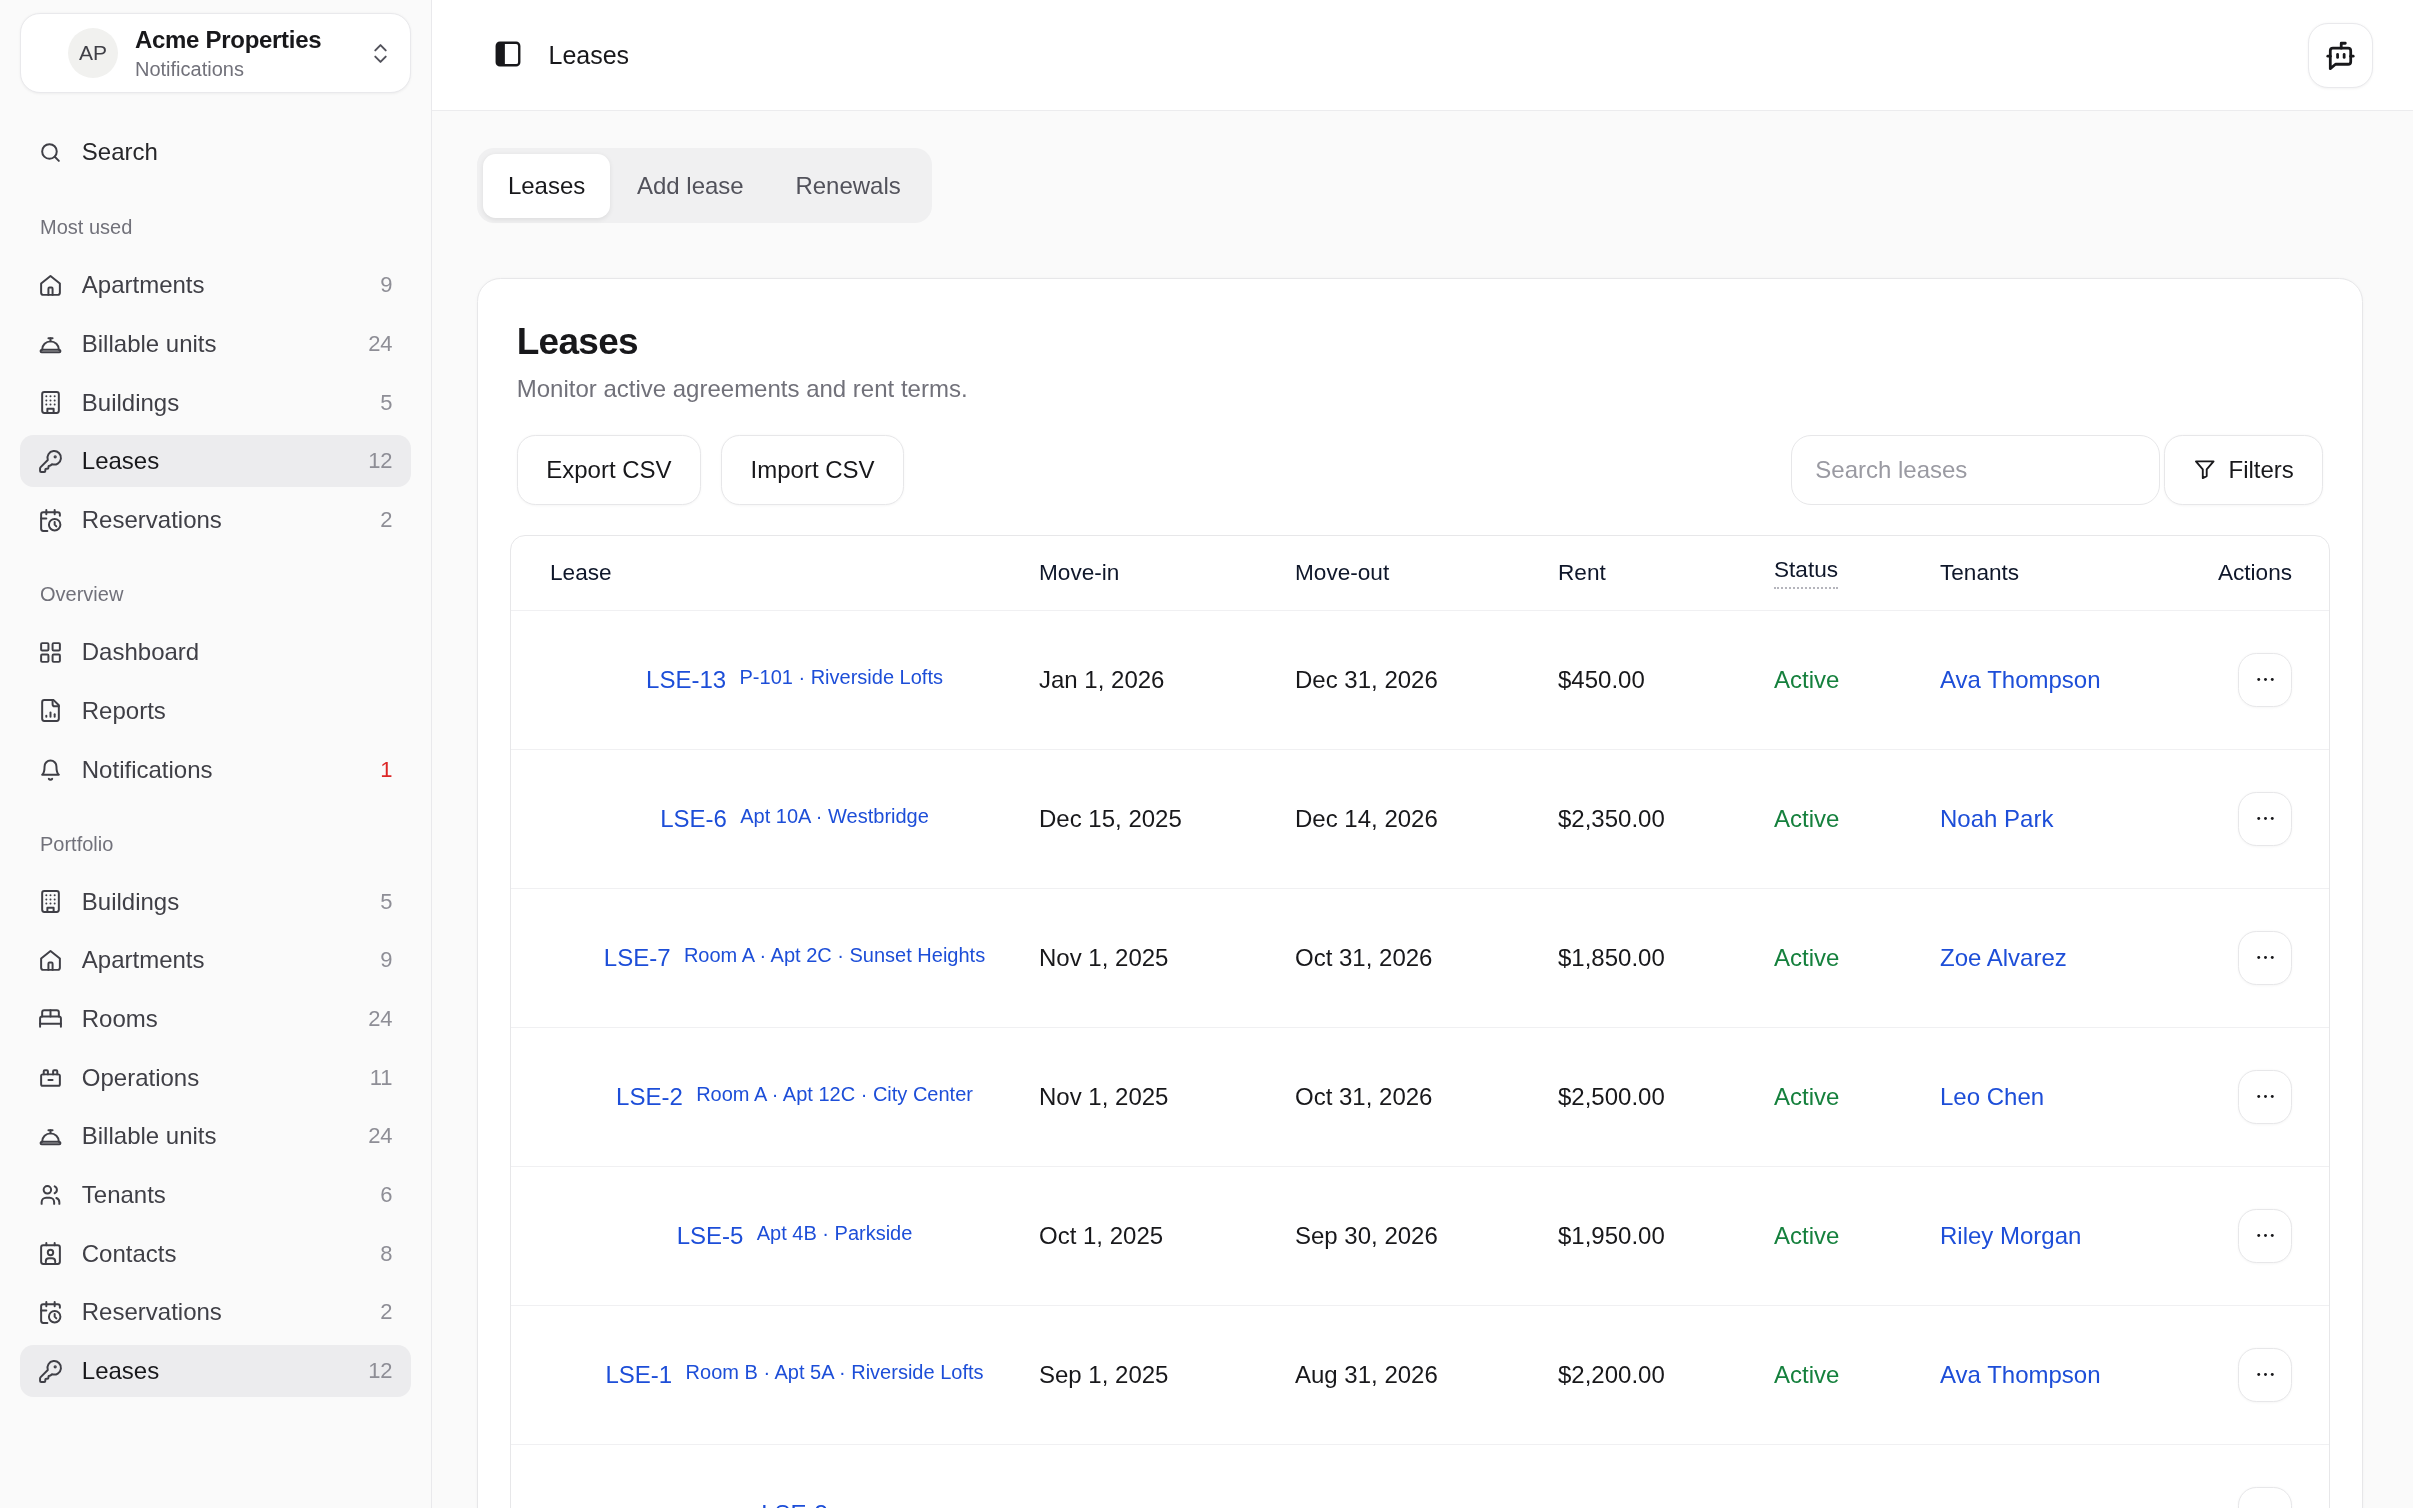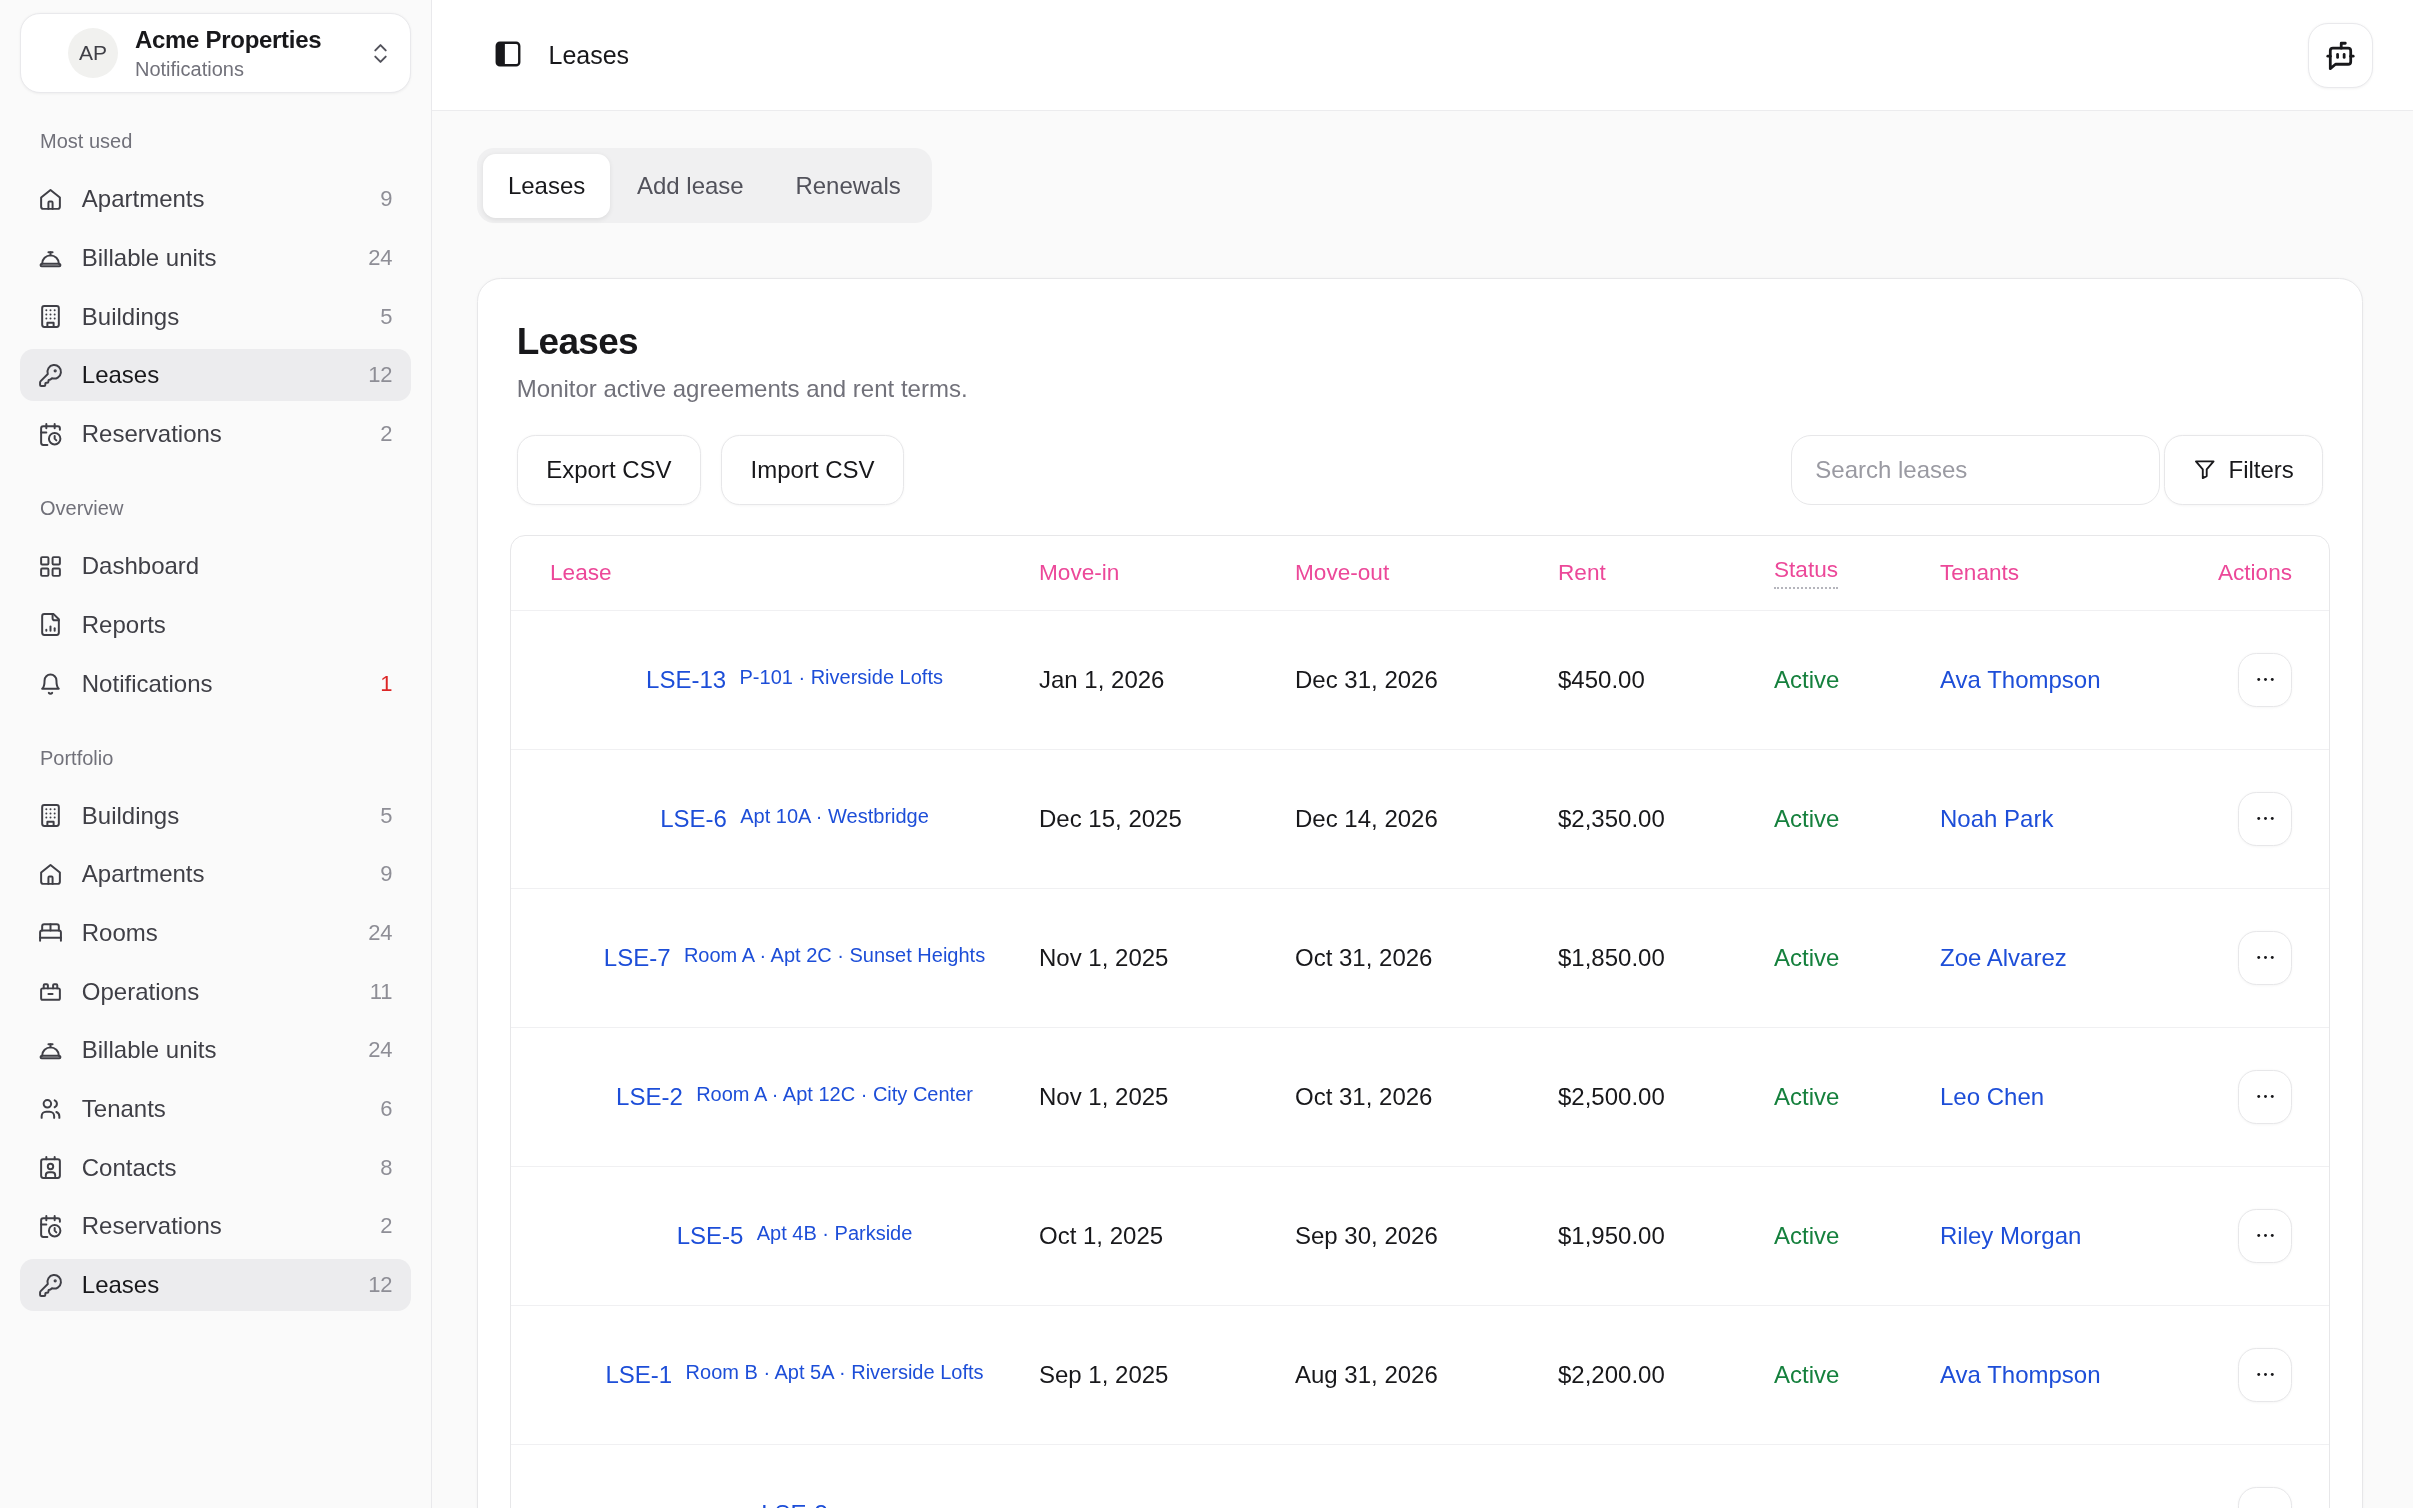--- a/index.html
+++ b/index.html
@@ -112,21 +112,21 @@
   .search-input {
     width:369px; height:70px; border:1.7px solid #e7e7e9; border-radius:20px;
     padding:0 23.5px; font-size:24px; color:#18181b; background:#fff;
     font-family:inherit; outline:none;
   }
   .search-input::placeholder { color:#9a9aa2; }
   .filters-btn .icon { width:23.5px; height:23.5px; color:#18181b; }
 
   .table-wrap { margin-top:30px; border:1.7px solid #e7e7e9; border-radius:15px; overflow:hidden; }
   .thead, .trow { display:grid; grid-template-columns:528px 256px 263px 216px 166px 1fr 117px; align-items:center; }
-  .thead { height:74px; font-size:22.6px; color:#ec4899; }
+  .thead { height:74px; font-size:22.6px; color:#0f172a; }
   .thead .th:first-child { padding-left:39px; }
   .th-actions { text-align:right; padding-right:37px; }
   .status-underline { display:inline-block; border-bottom:2.5px dotted #b5b5bc; padding-bottom:4.2px; cursor:help; }
   .trow { height:139px; border-top:1.7px solid #f0f0f2; font-size:24px; }
   .lease-cell { padding-left:39px; display:flex; flex-direction:row; justify-content:center; gap:13.4px; }
   .lease-id { color:var(--link); font-size:24px; cursor:pointer; width:max-content; }
   .lease-unit { color:var(--link); font-size:20px; cursor:pointer; width:max-content; }
   .cell-status { color:var(--green); }
   .cell-tenant { color:var(--link); cursor:pointer; }
   .cell-actions { display:flex; justify-content:flex-end; padding-right:37px; }
@@ -152,20 +152,29 @@
         <div class="org-sub">Notifications</div>
       </div>
       <span class="icon chev">
           <svg viewBox="0 0 24 24" fill="none" stroke="currentColor" stroke-width="1.9" stroke-linecap="round" stroke-linejoin="round">
             <path d="m7 9 5-5 5 5"></path>
             <path d="m7 15 5 5 5-5"></path>
           </svg>
         </span>
     </div>
 
+    <div class="side-search">
+      <span class="icon">
+          <svg viewBox="0 0 24 24" fill="none" stroke="currentColor" stroke-width="1.9" stroke-linecap="round" stroke-linejoin="round">
+            <circle cx="11" cy="11" r="7"></circle>
+            <path d="m20 20-3.9-3.9"></path>
+          </svg>
+        </span>
+      <span>Search</span>
+    </div>
 
     <nav class="nav" id="side-nav">
         <div class="nav-label">Most used</div>
         <div class="nav-item">
           <span class="icon">
             <svg viewBox="0 0 24 24" fill="none" stroke="currentColor" stroke-width="1.9" stroke-linecap="round" stroke-linejoin="round">
               <path d="m3 10 9-7.2L21 10v9a2 2 0 0 1-2 2H5a2 2 0 0 1-2-2z"></path>
               <path d="M10 21v-6a1 1 0 0 1 1-1h2a1 1 0 0 1 1 1v6"></path>
             </svg>
           </span>

